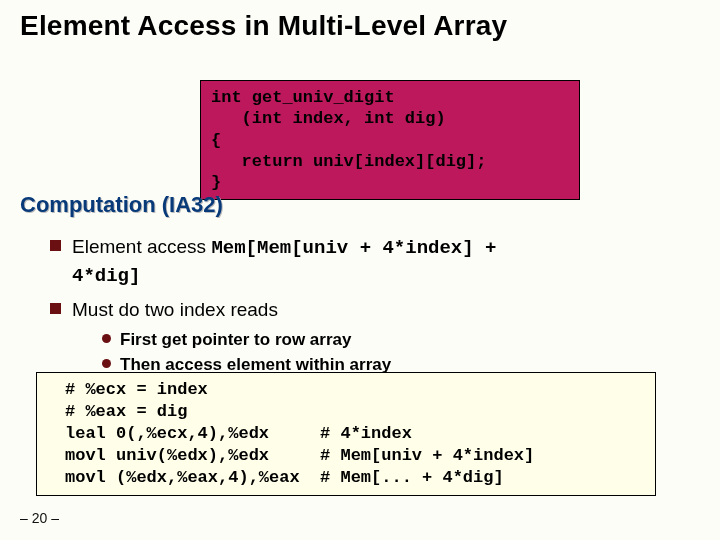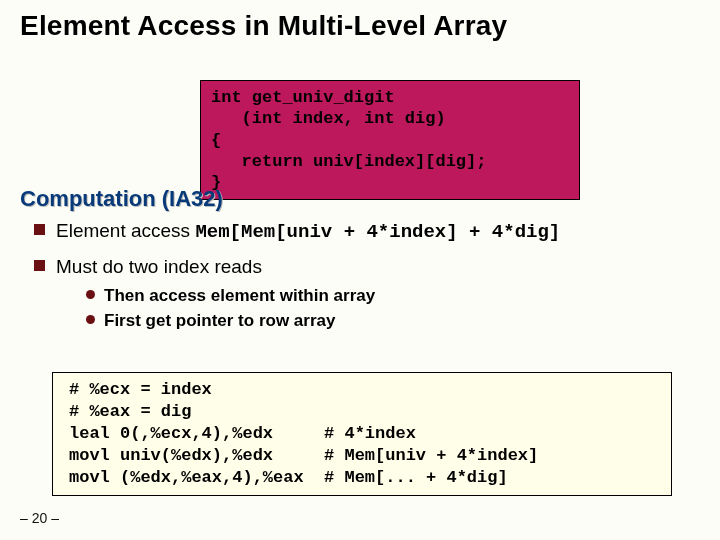--- a/index.html
+++ b/index.html
@@ -39,33 +39,33 @@
     margin: 0;
     font-family: "Courier New", monospace;
     font-size: 17px;
     font-weight: bold;
     line-height: 1.25;
     white-space: pre;
     color: #000;
   }
   .section-head {
     position: absolute;
-    top: 186px;
+    top: 192px;
     left: 20px;
     font-size: 22px;
     font-weight: bold;
     color: #083a7a;
     text-shadow: 1px 1px 0 #bbb;
   }
   ul.lvl1 {
     position: absolute;
     top: 218px;
     left: 30px;
     right: 20px;
-    margin: 0;
+    margin: 16px;
     padding: 0;
     list-style: none;
   }
   ul.lvl1 > li {
     font-size: 19px;
     color: #000;
     margin-bottom: 8px;
     line-height: 1.35;
     padding-left: 26px;
     position: relative;
@@ -102,25 +102,25 @@
     left: 0;
     top: 5px;
     width: 9px;
     height: 9px;
     background: #6a0f12;
     border-radius: 50%;
   }
   .asmbox {
     position: absolute;
     top: 372px;
-    left: 52px;
+    left: 36px;
     width: 620px;
     border: 1px solid #000;
     background: #fffee8;
-    padding: 6px 16px;
+    padding: 6px 28px;
     box-sizing: border-box;
   }
   .asmbox pre {
     margin: 0;
     font-family: "Courier New", monospace;
     font-size: 17px;
     font-weight: bold;
     line-height: 1.3;
     white-space: pre;
     color: #000;
@@ -157,22 +157,22 @@
 
   <div class="section-head">Computation (IA32)</div>
 
   <ul class="lvl1">
     <li>
       <span>Element access </span><span class="mono">Mem[Mem[univ + 4*index] + 4*dig]</span>
     </li>
     <li>
       <span>Must do two index reads</span>
       <ul class="lvl2">
+        <li>First get pointer to row array</li>
         <li>Then access element within array</li>
-        <li>First get pointer to row array</li>
       </ul>
     </li>
   </ul>
 
   <div class="asmbox">
     <pre># %ecx = index
 # %eax = dig
 leal 0(,%ecx,4),%edx     # 4*index
 movl univ(%edx),%edx     # Mem[univ + 4*index]
 movl (%edx,%eax,4),%eax  # Mem[... + 4*dig]</pre>

